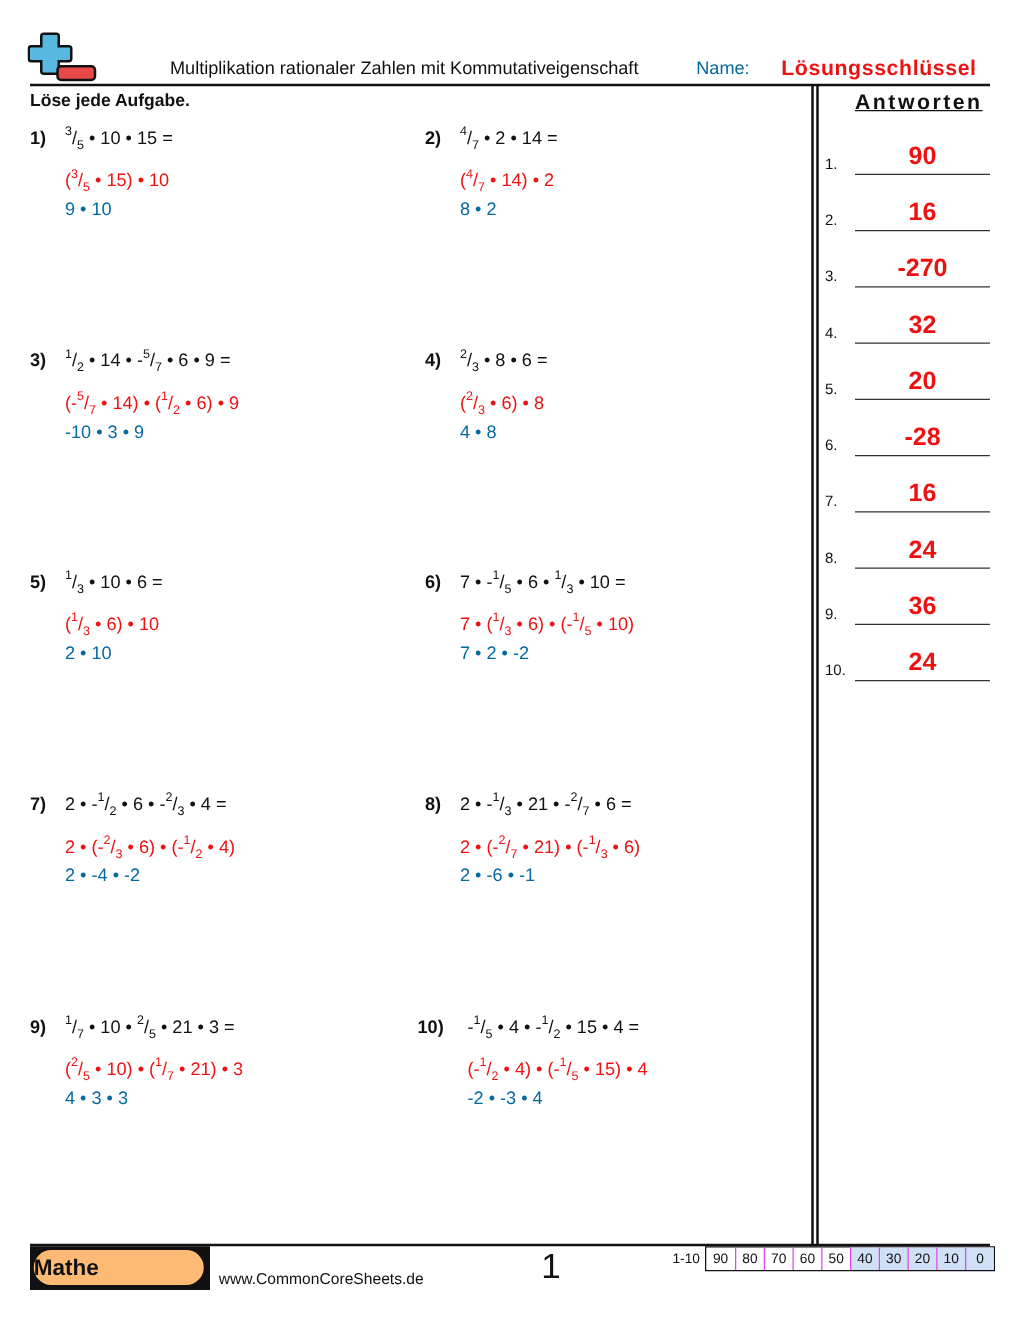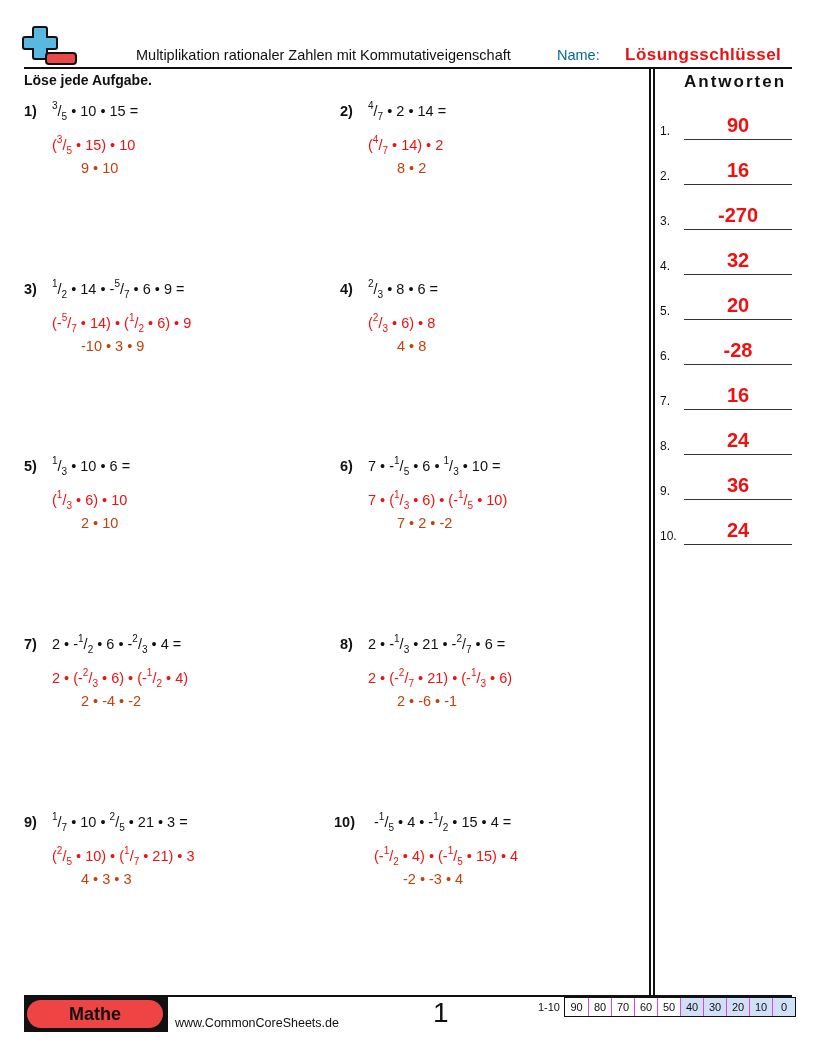--- a/index.html
+++ b/index.html
@@ -12,39 +12,39 @@
     .name-label { position: absolute; left: 557px; top: 47px; font-size: 14.5px; color: #0369a1; }
     .name-value { position: absolute; left: 625px; top: 45px; font-size: 17px; font-weight: bold; color: #ee1111; letter-spacing: 0.5px; }
 
     .header-rule { position: absolute; left: 24px; top: 67px; width: 768px; height: 2px; background: #111; }
 
     .instructions { position: absolute; left: 24px; top: 72px; font-size: 14px; font-weight: bold; color: #111; }
 
     .divider-a { position: absolute; left: 649px; top: 68px; width: 2px; height: 928px; background: #111; }
     .divider-b { position: absolute; left: 653px; top: 68px; width: 2px; height: 928px; background: #111; }
 
-    .answers-title { position: absolute; left: 684px; top: 72px; font-size: 17px; font-weight: bold; letter-spacing: 2px; color: #111; }
+    .answers-title { position: absolute; left: 684px; top: 72px; font-size: 17px; font-weight: bold; letter-spacing: 2px; text-decoration: underline; color: #111; }
 
     .answer-row { position: absolute; left: 660px; width: 132px; height: 30px; }
     .answer-num { position: absolute; left: 0; bottom: 2px; font-size: 12px; color: #111; }
     .answer-line { position: absolute; left: 24px; right: 0; bottom: 0; height: 1.5px; background: #333; }
     .answer-val { position: absolute; left: 24px; right: 0; bottom: 3px; text-align: center; font-size: 20px; font-weight: bold; color: #ee1111; }
 
     .problem { position: absolute; width: 300px; }
     .p-num { position: absolute; left: 0; top: 0; font-size: 14.5px; font-weight: bold; color: #111; }
     .p-line { position: absolute; left: 28px; white-space: nowrap; font-size: 14.5px; }
     .p-line.q { top: 0; color: #111; }
     .p-line.s1 { top: 34px; color: #ee1111; }
-    .p-line.s2 { top: 57px; color: #c2410c; margin-left: 29px; }
+    .p-line.s2 { top: 57px; color: #0369a1; }
     .p-line sup { font-size: 10px; vertical-align: 7px; line-height: 0; }
     .p-line sub { font-size: 10px; vertical-align: -4px; line-height: 0; }
 
     .footer-rule { position: absolute; left: 24px; top: 995px; width: 768px; height: 2px; background: #111; }
     .footer-badge { position: absolute; left: 24px; top: 997px; width: 144px; height: 35px; background: #111; }
-    .footer-pill { position: absolute; left: 3px; top: 3px; width: 136px; height: 28px; background: #ef4444; border-radius: 14px; text-align: center; font-size: 18px; font-weight: bold; line-height: 28px; color: #111; }
+    .footer-pill { position: absolute; left: 3px; top: 3px; width: 136px; height: 28px; background: #fdba74; border-radius: 14px; text-align: left; font-size: 18px; font-weight: bold; line-height: 28px; color: #111; }
     .footer-url { position: absolute; left: 175px; top: 1016px; font-size: 12.5px; color: #111; }
     .page-num { position: absolute; left: 433px; top: 997px; font-size: 28px; color: #111; }
 
     .score-label { position: absolute; left: 520px; top: 998px; width: 44px; height: 18px; font-size: 11px; text-align: right; padding-right: 4px; line-height: 18px; color: #111; }
     .score-table { position: absolute; left: 564px; top: 997px; display: flex; border: 1px solid #111; }
     .score-cell { width: 23px; height: 18px; font-size: 11px; text-align: center; line-height: 18px; border-left: 1px solid #d946ef; color: #111; }
     .score-cell:first-child { border-left: none; }
     .score-cell.low { background: #cfe0f7; }
   </style>
 </head>

